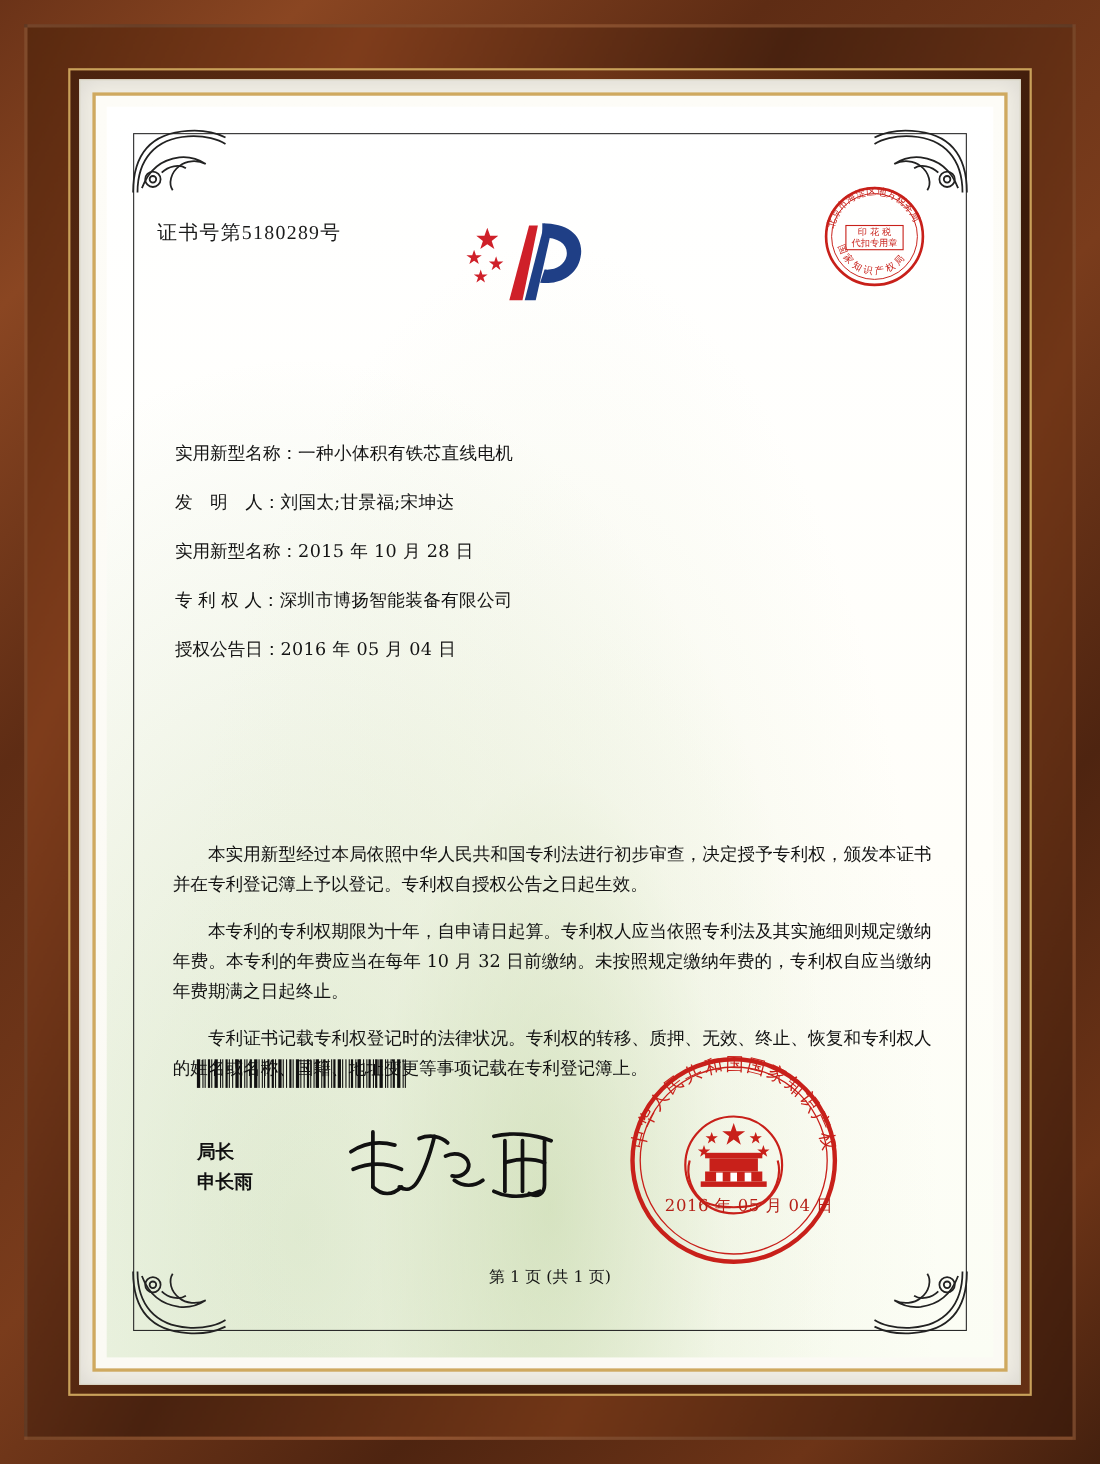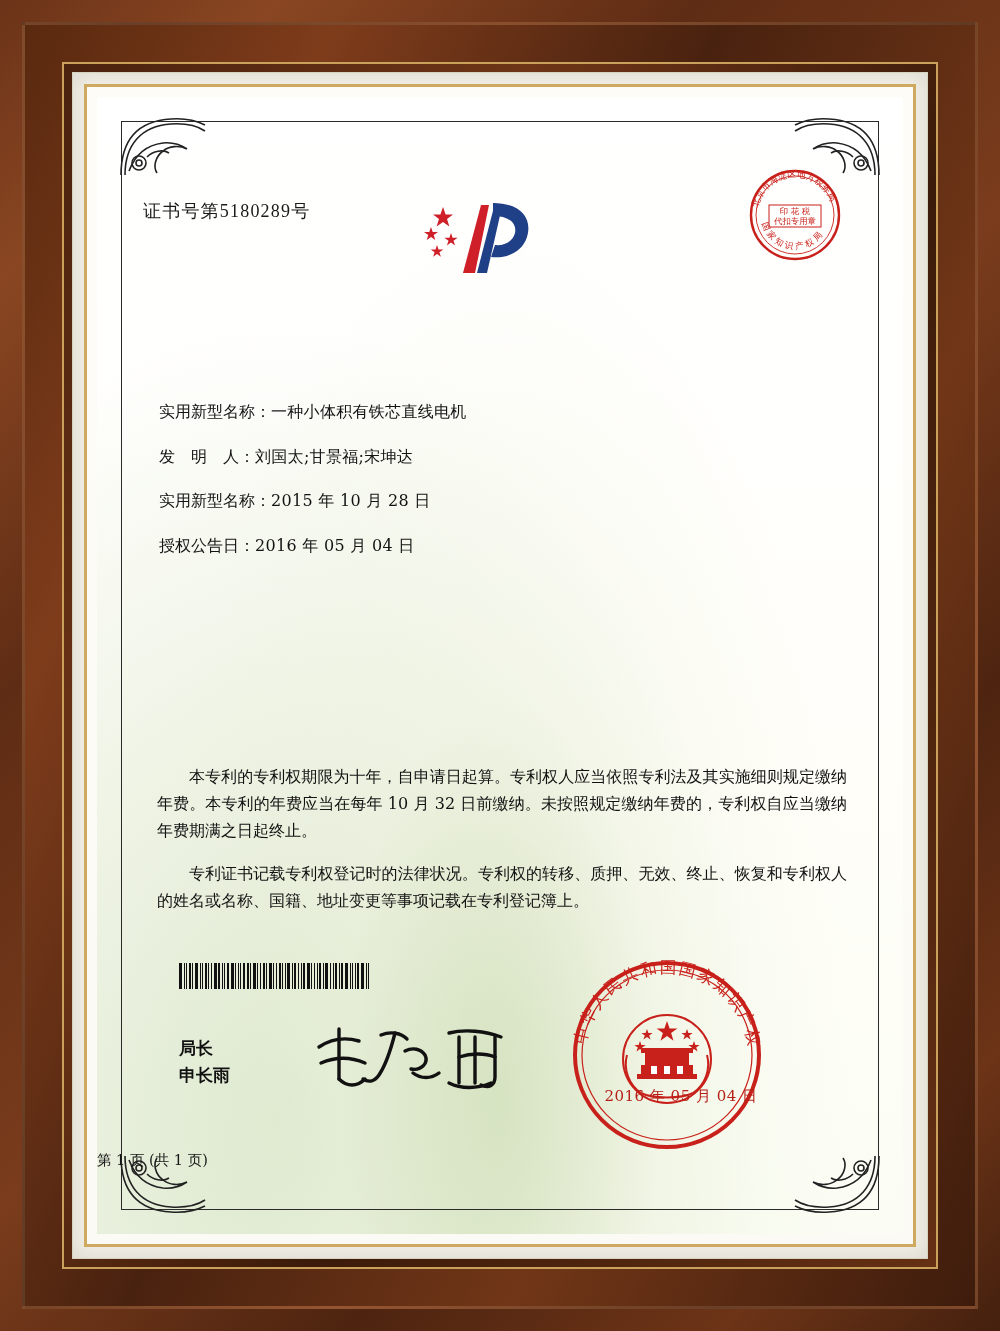--- a/index.html
+++ b/index.html
@@ -213,20 +213,21 @@
     text-align: center;
     font-size: 15px;
     color: #b52017;
     font-family: "DejaVu Serif", serif;
     letter-spacing: 0.5px;
   }
   .page-footer {
     position: absolute;
     left: 0; right: 0;
     top: 1054px;
+    text-align: center;
     font-size: 14.5px;
     color: #161616;
     font-family: "DejaVu Serif", serif;
   }
 </style>
 </head>
 <body>
 
 <div class="frame-outer">
   <div class="frame-bevel"></div>
@@ -332,26 +333,31 @@
       </div>
       <div class="field-row">
         <span class="field-label">发　明　人：</span>
         <span class="field-value">刘国太;甘景福;宋坤达</span>
       </div>
       <div class="field-row">
         <span class="field-label">实用新型名称：</span>
         <span class="field-value">2015 年 10 月 28 日</span>
       </div>
       <div class="field-row">
+        <span class="field-label">专 利 权 人：</span>
+        <span class="field-value">深圳市博扬智能装备有限公司</span>
+      </div>
+      <div class="field-row">
         <span class="field-label">授权公告日：</span>
         <span class="field-value">2016 年 05 月 04 日</span>
       </div>
     </div>
 
     <div class="paras">
+      <p class="para">本实用新型经过本局依照中华人民共和国专利法进行初步审查，决定授予专利权，颁发本证书并在专利登记簿上予以登记。专利权自授权公告之日起生效。</p>
       <p class="para">本专利的专利权期限为十年，自申请日起算。专利权人应当依照专利法及其实施细则规定缴纳年费。本专利的年费应当在每年 10 月 32 日前缴纳。未按照规定缴纳年费的，专利权自应当缴纳年费期满之日起终止。</p>
       <p class="para">专利证书记载专利权登记时的法律状况。专利权的转移、质押、无效、终止、恢复和专利权人的姓名或名称、国籍、地址变更等事项记载在专利登记簿上。</p>
     </div>
 
     <div class="barcode" id="barcode">
         <i style="width: 4.5px;"></i>
         <i style="width: 1.5px;"></i>
         <i style="width: 1.5px;"></i>
         <i style="width: 3px;"></i>
         <i style="width: 1.5px;"></i>

